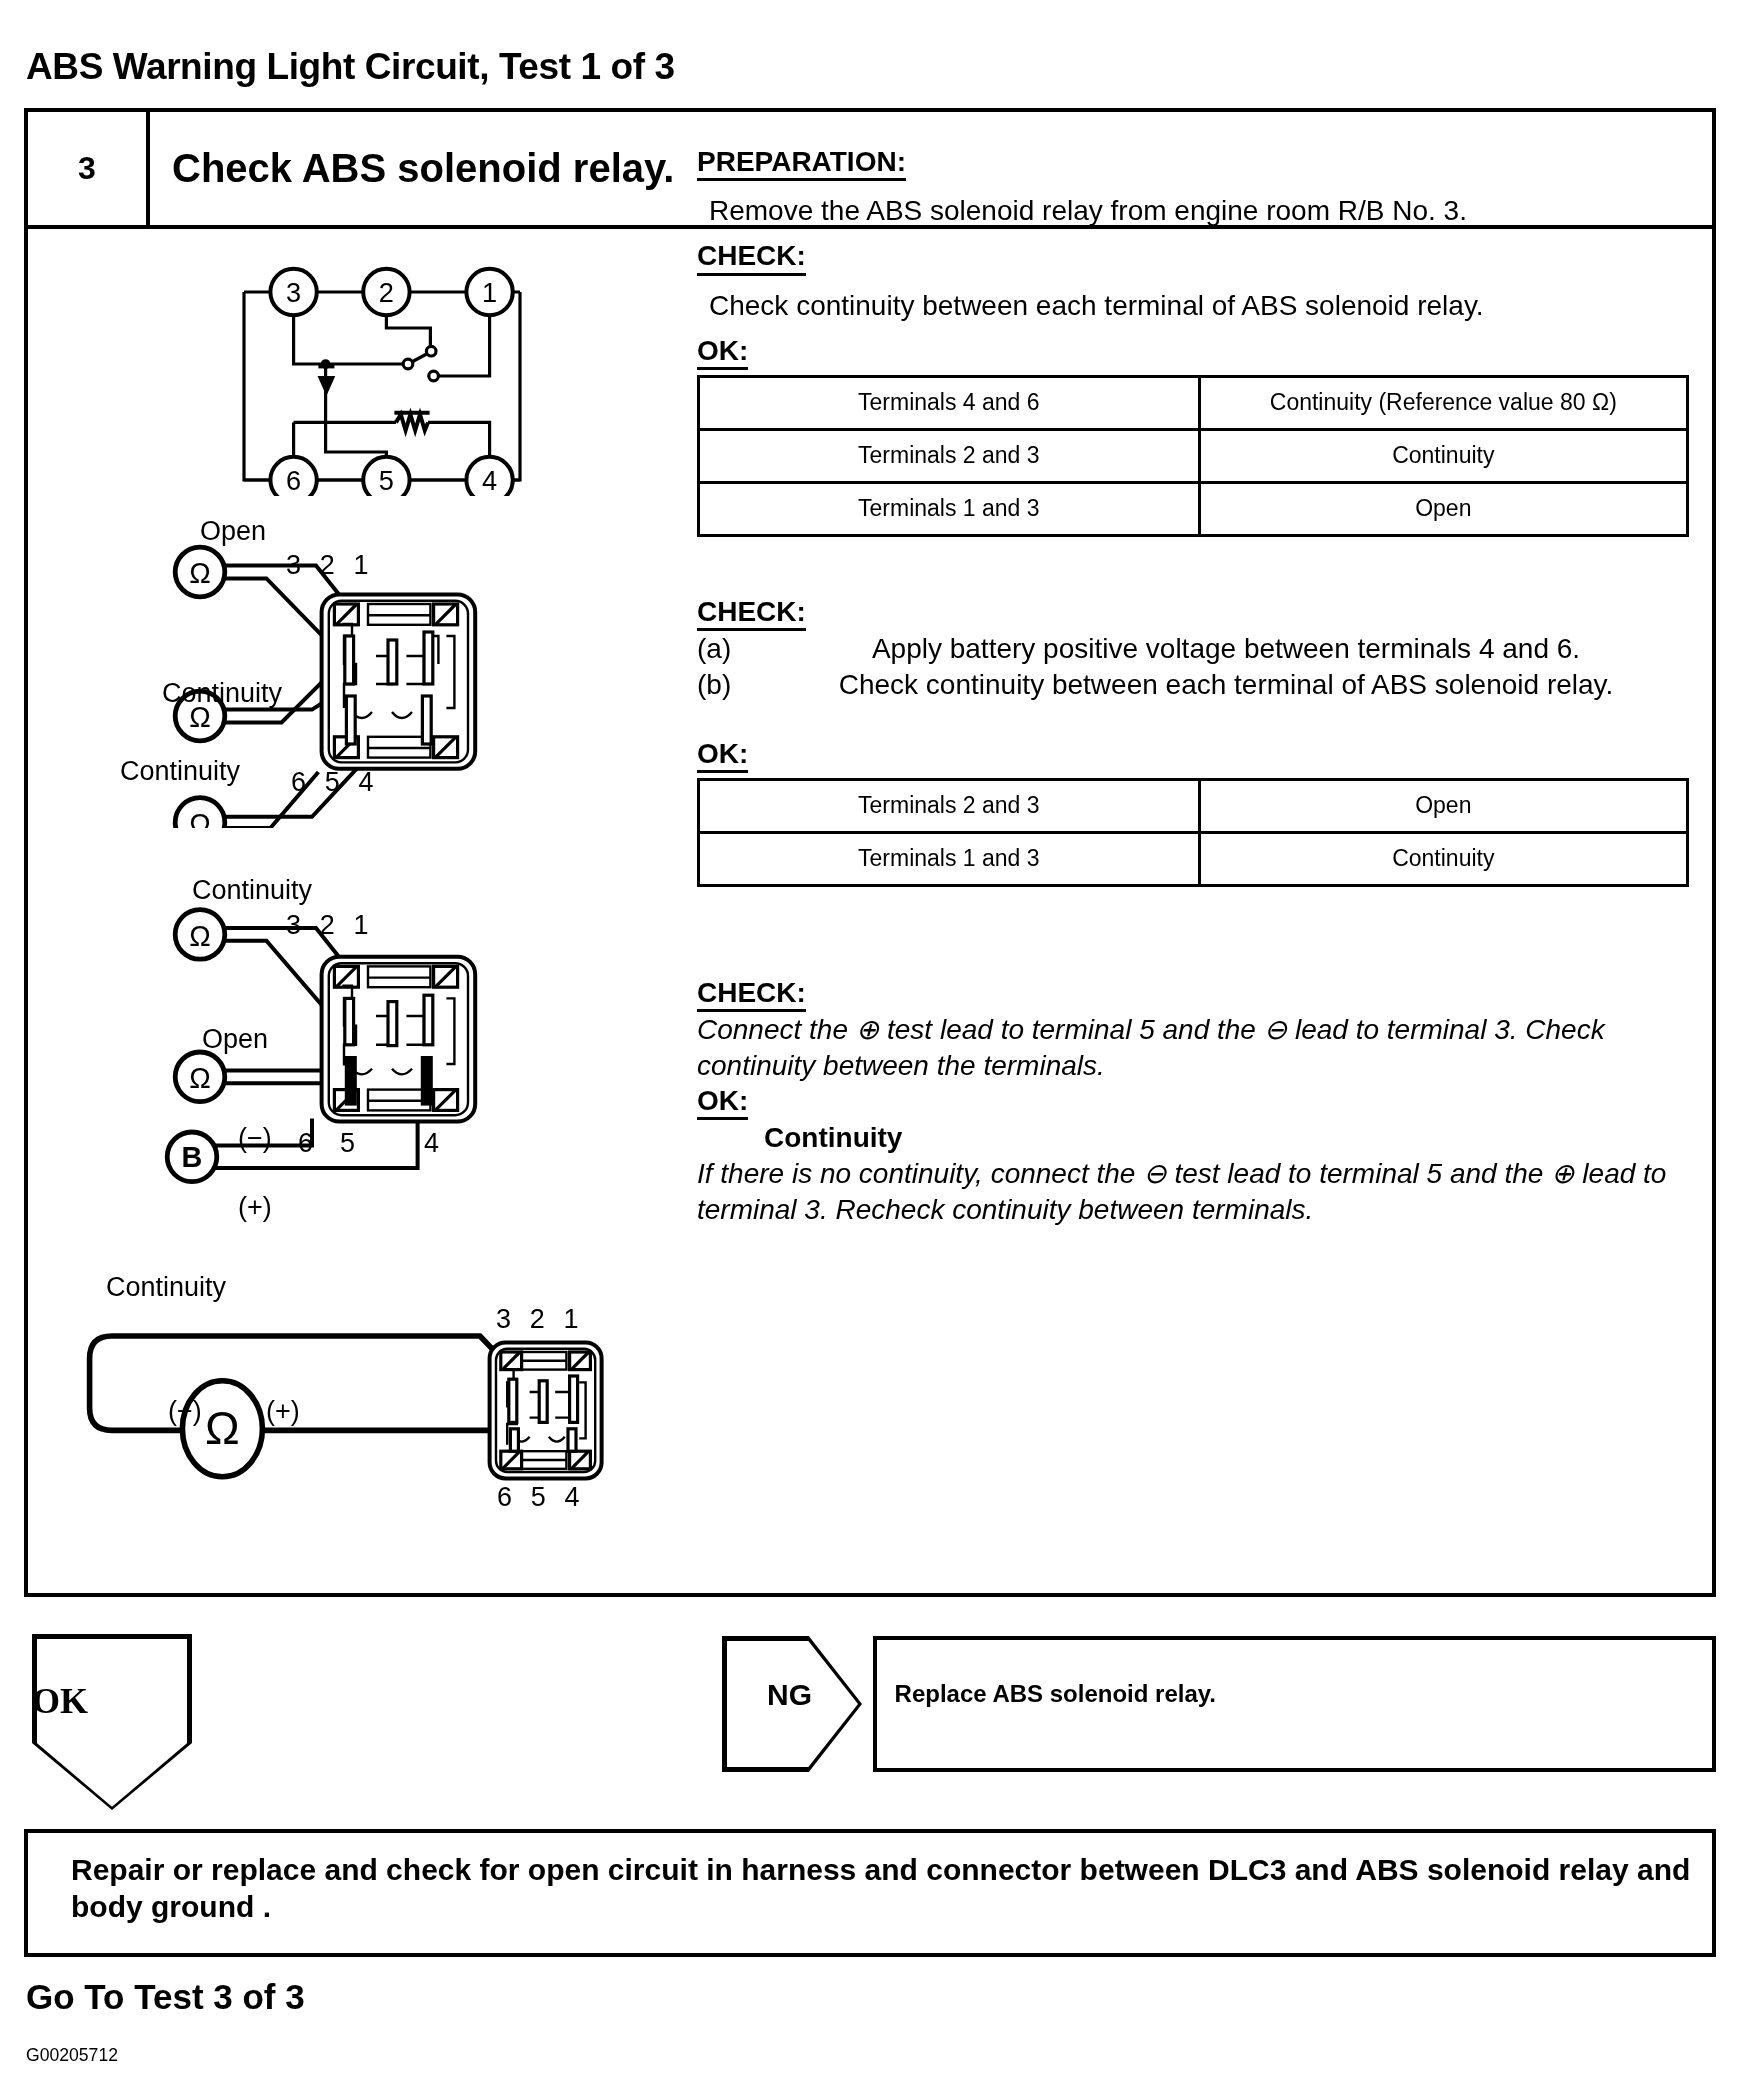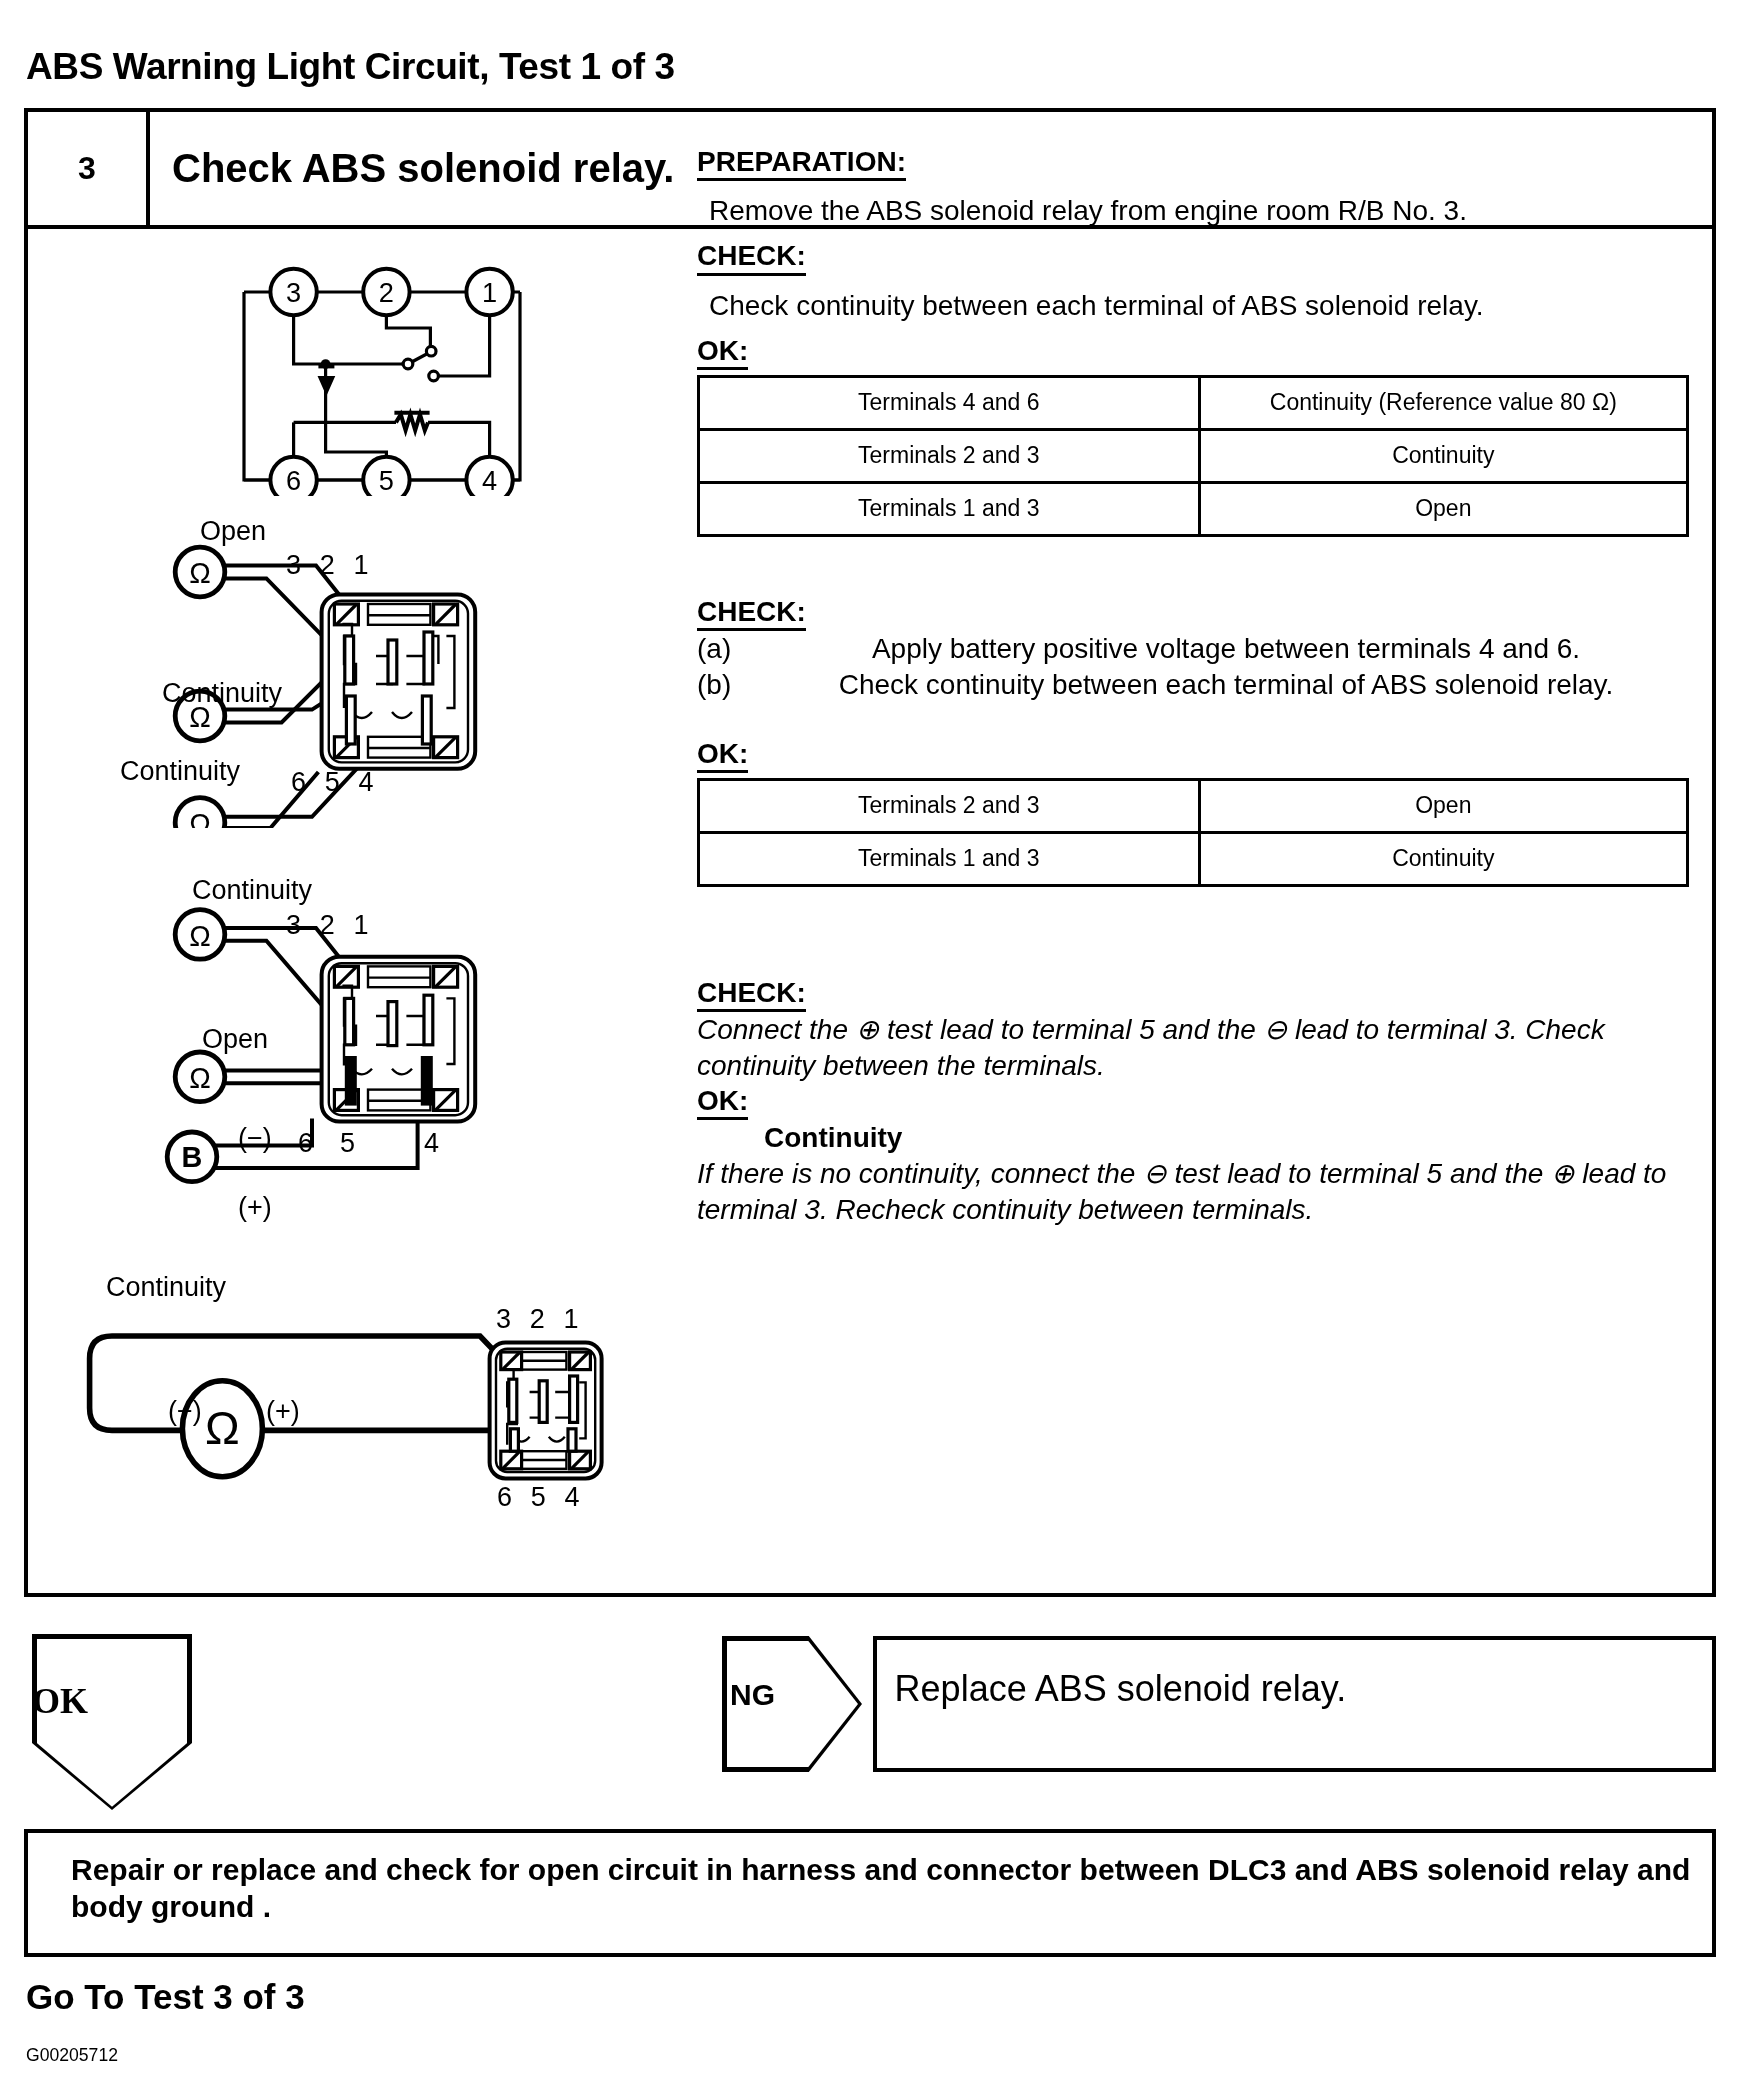--- a/index.html
+++ b/index.html
@@ -203,40 +203,40 @@
     clip-path: polygon(0 0,62% 0,100% 50%,62% 100%,0 100%);
   }
   #ng-arrow .inner {
     position: absolute;
     left: 4.8px; right: 4px; top: 4.8px; bottom: 4.8px;
     background: #fff;
     clip-path: polygon(0 0,62% 0,100% 50%,62% 100%,0 100%);
   }
   #ng-arrow .txt {
     position: absolute;
-    left: 8px; width: 90px; top: 42px;
-    text-align: left;
+    left: 0; width: 90px; top: 42px;
+    text-align: right;
     font-size: 30px;
     font-weight: bold;
   }
   #replace-box {
     position: absolute;
     left: 873px;
     top: 1636px;
     width: 843px;
     height: 136px;
     border: 4px solid #000;
     box-sizing: border-box;
   }
   #replace-box .txt {
     position: absolute;
     left: 17.6px;
-    top: 28px;
-    font-size: 36px;
-    font-weight: normal;
+    top: 40px;
+    font-size: 24px;
+    font-weight: bold;
     white-space: nowrap;
   }
 
   
   #repair-box {
     position: absolute;
     left: 24px;
     top: 1829px;
     width: 1692px;
     height: 128px;

